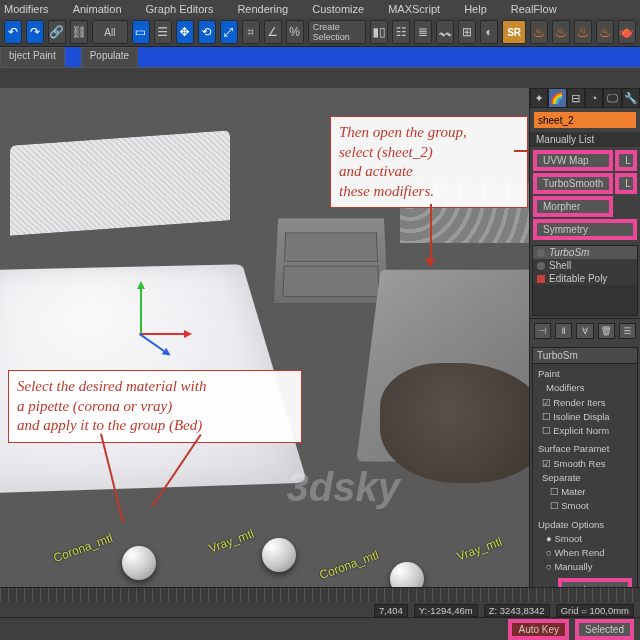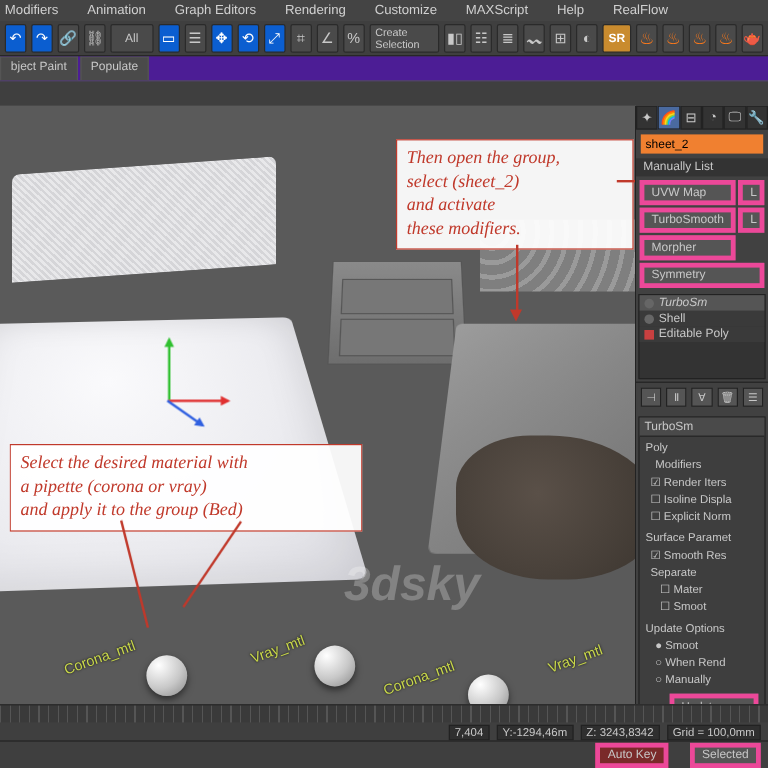--- a/index.html
+++ b/index.html
@@ -43,23 +43,24 @@
     align-items: center;
     justify-content: center;
     font-size: 12px;
   }
   .tbtn.blue { background: #0b5ed0; color: #fff; }
   .tbtn.sr { width: auto; padding: 0 4px; background: #c98b2e; color: #fff; font-weight: bold; font-size: 10px; }
   .flame { color: #ff7a1a; font-size: 14px; }
   .tab-strip {
     display: flex;
     height: 20px;
-    background: #4c1d95;
+    background: #1d4ed8;
     border-bottom: 1px solid #555;
     overflow: hidden;
+    gap: 14px;
   }
   .tab-strip .tab {
     padding: 2px 8px;
     background: #4a4a4a;
     border: 1px solid #555;
     border-bottom: none;
     margin-right: 2px;
     font-size: 10px;
   }
   .secondary-toolbar {
@@ -226,21 +227,21 @@
     background: repeating-linear-gradient(90deg, #555 0 1px, #3a3a3a 1px 8px);
   }
   .coords {
     display:flex; gap:6px; align-items:center; height:16px; padding:0 6px; font-size:9.5px;
     justify-content:flex-end;
   }
   .coord-box { background:#2f2f2f; padding:0 4px; border:1px solid #222;}
   .bottombar {
     position:absolute; left:0; right:0; bottom:0; height:22px;
     background:#3f3f3f; border-top:1px solid #222;
-    display:flex; align-items:center; justify-content:flex-end; gap:18px; padding:0 6px; font-size:10px;
+    display:flex; align-items:center; justify-content:flex-end; gap:6px; padding:0 6px; font-size:10px;
   }
   .btn { background:#555; border:4px solid #ec4899; padding:1px 6px;}
   .btn.red { background:#7a2a2a;}
   .watermark {
     position:absolute; right:130px; bottom:80px;
     font-size:40px; font-style:italic; color:rgba(255,255,255,.25);
     font-family: Arial, sans-serif; font-weight:bold;
     pointer-events:none;
   }
   .lamp {
@@ -376,21 +377,21 @@
   <div class="stack-ctrl">
     <div class="b">⊣</div>
     <div class="b">Ⅱ</div>
     <div class="b">∀</div>
     <div class="b">🗑</div>
     <div class="b">☰</div>
   </div>
   <div class="rollout">
     <div class="rollout-h">TurboSm</div>
     <div class="rollout-b">
-      <div>Poly</div>
+      <div>Paint</div>
       <div style="padding-left:8px">Modifiers</div>
       <div class="chk on" style="padding-left:4px">Render Iters</div>
       <div class="chk" style="padding-left:4px">Isoline Displa</div>
       <div class="chk" style="padding-left:4px">Explicit Norm</div>
       <div style="margin-top:4px">Surface Paramet</div>
       <div class="chk on" style="padding-left:4px">Smooth Res</div>
       <div style="padding-left:4px">Separate</div>
       <div class="chk" style="padding-left:12px">Mater</div>
       <div class="chk" style="padding-left:12px">Smoot</div>
       <div style="margin-top:4px">Update Options</div>

